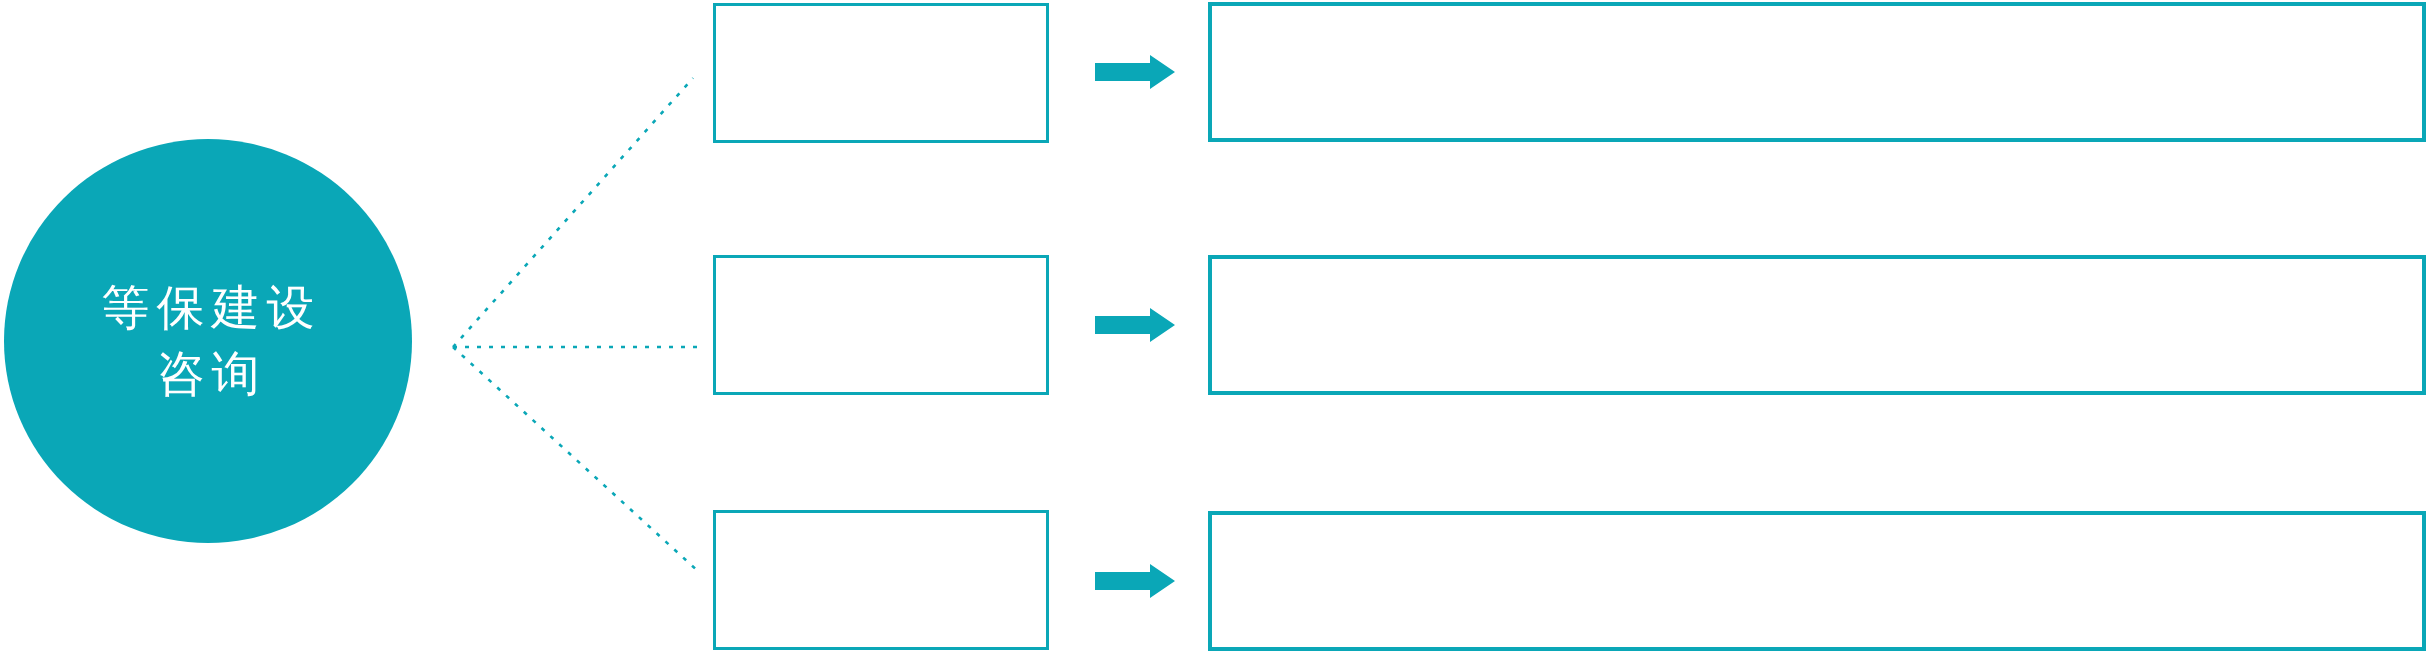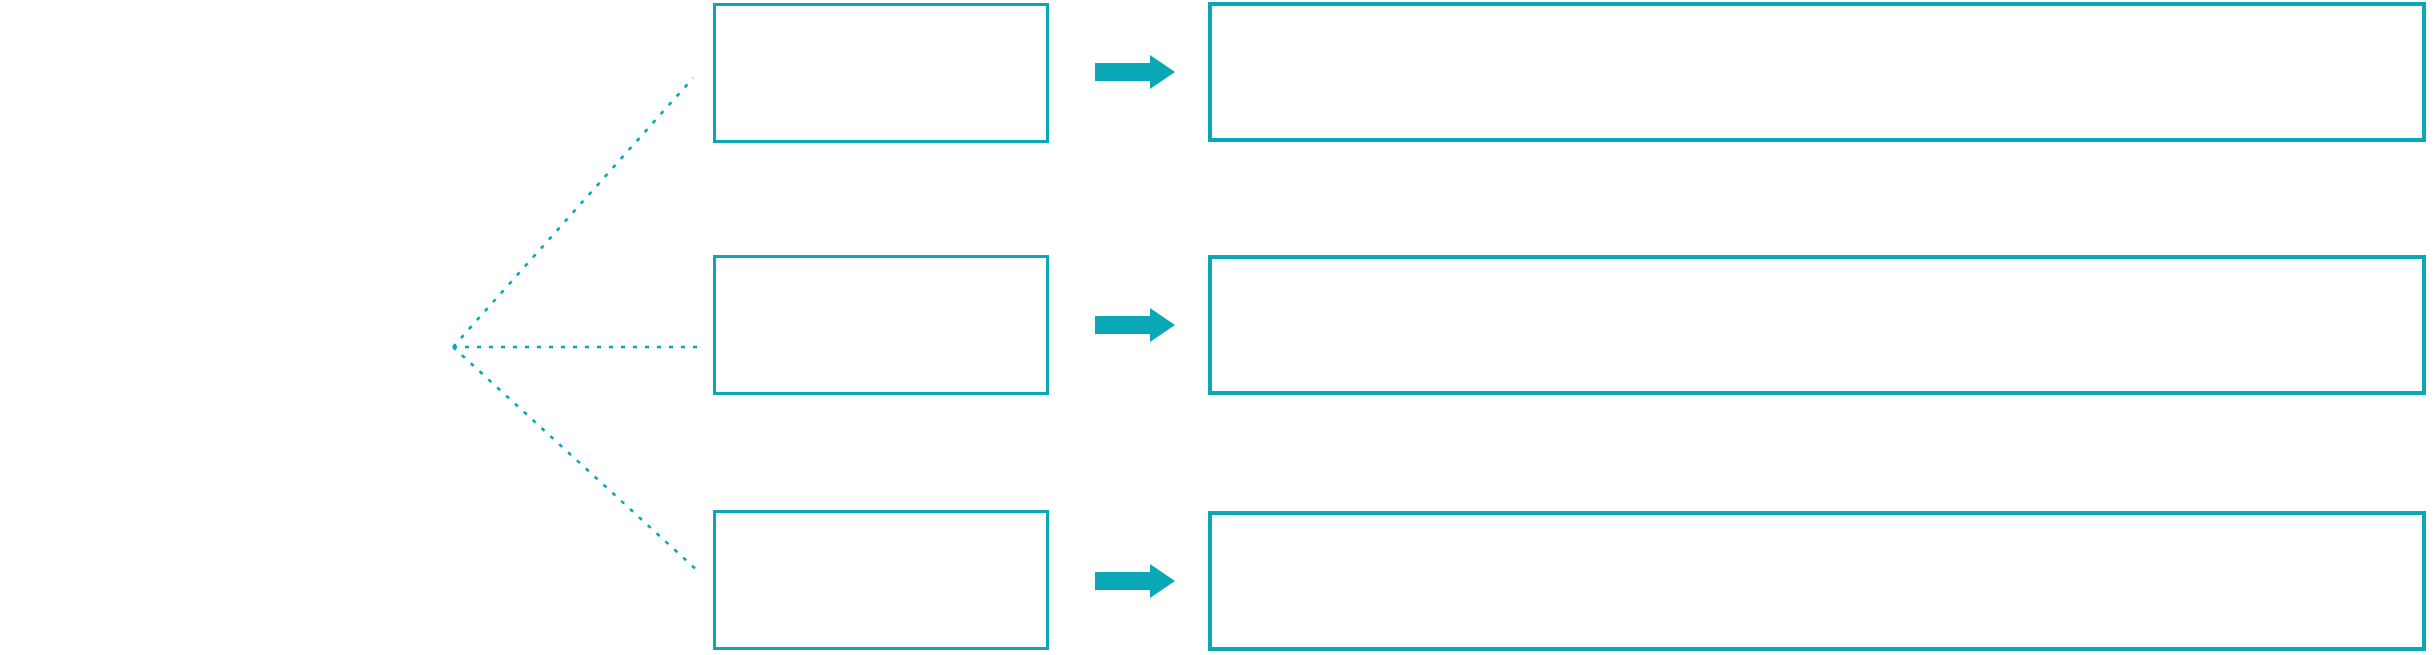--- a/index.html
+++ b/index.html
@@ -50,20 +50,24 @@
 <div class="canvas">
 
   <svg class="connectors" viewBox="0 0 2434 655" xmlns="http://www.w3.org/2000/svg" aria-hidden="true">
     <g stroke="#0aa7b7" stroke-width="2.6" stroke-dasharray="4 8" fill="none">
       <line x1="453" y1="347" x2="693" y2="78"></line>
       <line x1="453" y1="347" x2="702" y2="347"></line>
       <line x1="453" y1="347" x2="700" y2="573"></line>
     </g>
   </svg>
 
+  <div class="hub">
+    <span class="line">等保建设</span>
+    <span class="line">咨询</span>
+  </div>
 
   <div class="mid-box row1-mid"></div>
   <div class="arrow row1-arrow">
     <svg viewBox="0 0 80 36" xmlns="http://www.w3.org/2000/svg" aria-hidden="true">
       <polygon points="0,9 55,9 55,1 80,18 55,35 55,27 0,27" fill="#0aa7b7"></polygon>
     </svg>
   </div>
   <div class="detail-box row1-detail"></div>
 
   <div class="mid-box row2-mid"></div>

